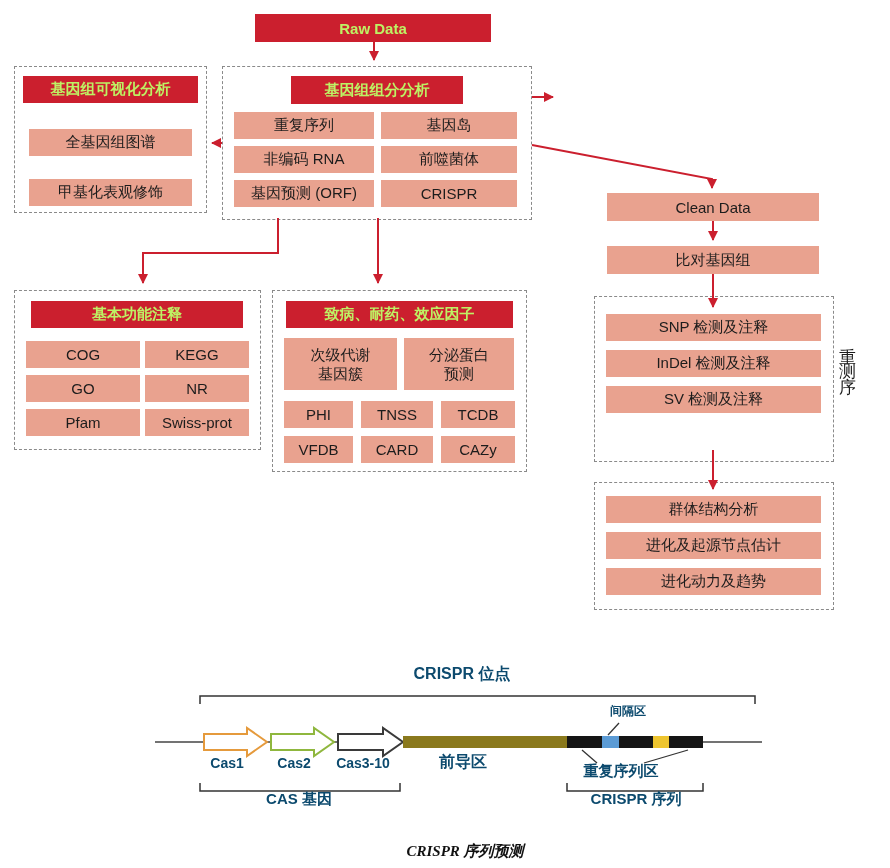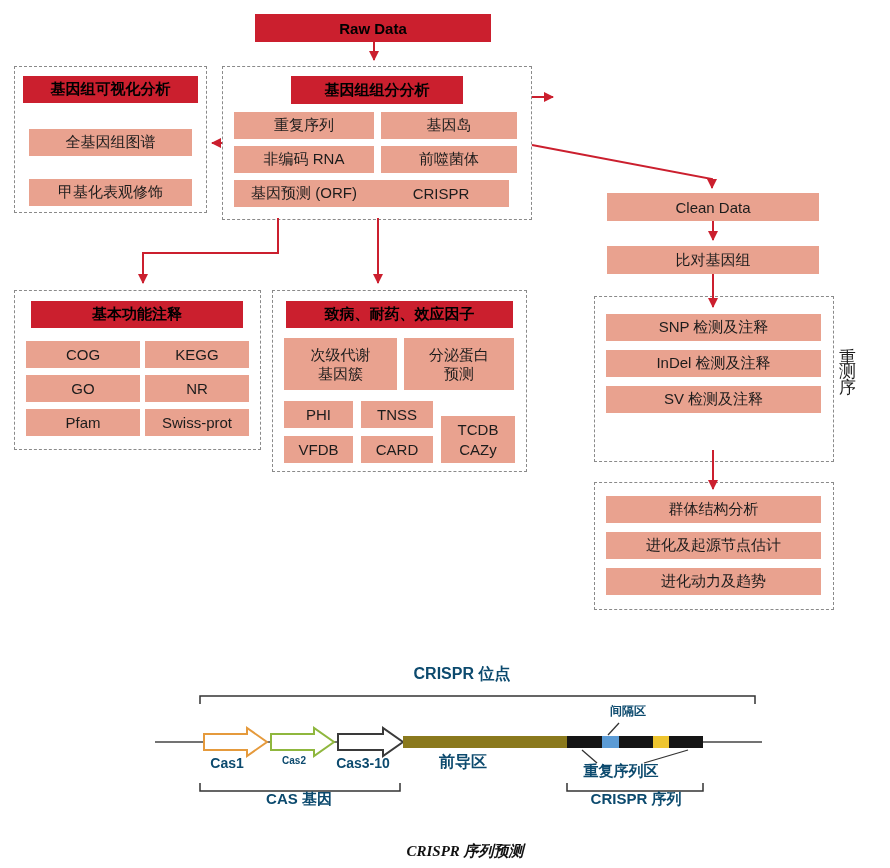--- a/index.html
+++ b/index.html
@@ -12,21 +12,21 @@
     overflow: hidden;
   }
   .panel {
     position: absolute;
     border: 1px dashed #8a8a8a;
     background: transparent;
   }
   .red-box {
     position: absolute;
     background: var(--red, #cb1f2e);
-    color: #000000;
+    color: #bef264;
     font-size: 15px;
     font-weight: bold;
     display: flex;
     align-items: center;
     justify-content: center;
     text-align: right;
   }
   .salmon-box {
     position: absolute;
     background: var(--salmon, #e9a28f);
@@ -98,21 +98,21 @@
     <div class="salmon-box" style="left:14px;top:112px;width:163px;height:27px">甲基化表观修饰</div>
   </div>
 
   <div class="panel" style="left:222px;top:66px;width:308px;height:152px">
     <div class="red-box" style="left:68px;top:9px;width:172px;height:28px">基因组组分分析</div>
     <div class="salmon-box" style="left:11px;top:45px;width:140px;height:27px">重复序列</div>
     <div class="salmon-box" style="left:158px;top:45px;width:136px;height:27px">基因岛</div>
     <div class="salmon-box" style="left:11px;top:79px;width:140px;height:27px">非编码 RNA</div>
     <div class="salmon-box" style="left:158px;top:79px;width:136px;height:27px">前噬菌体</div>
     <div class="salmon-box" style="left:11px;top:113px;width:140px;height:27px">基因预测 (ORF)</div>
-    <div class="salmon-box" style="left:150px;top:113px;width:136px;height:27px">CRISPR</div>
+    <div class="salmon-box" style="left:158px;top:113px;width:136px;height:27px">CRISPR</div>
   </div>
 
 
   <div class="panel" style="left:14px;top:290px;width:245px;height:158px">
     <div class="red-box" style="left:16px;top:10px;width:212px;height:27px">基本功能注释</div>
     <div class="salmon-box" style="left:11px;top:50px;width:114px;height:27px">COG</div>
     <div class="salmon-box" style="left:130px;top:50px;width:104px;height:27px">KEGG</div>
     <div class="salmon-box" style="left:11px;top:84px;width:114px;height:27px">GO</div>
     <div class="salmon-box" style="left:130px;top:84px;width:104px;height:27px">NR</div>
     <div class="salmon-box" style="left:11px;top:118px;width:114px;height:27px">Pfam</div>
@@ -124,21 +124,21 @@
     <div class="salmon-box two-line" style="left:11px;top:47px;width:113px;height:52px">
       <span>次级代谢</span>
       <span>基因簇</span>
     </div>
     <div class="salmon-box two-line" style="left:131px;top:47px;width:110px;height:52px">
       <span>分泌蛋白</span>
       <span>预测</span>
     </div>
     <div class="salmon-box" style="left:11px;top:110px;width:69px;height:27px">PHI</div>
     <div class="salmon-box" style="left:88px;top:110px;width:72px;height:27px">TNSS</div>
-    <div class="salmon-box" style="left:168px;top:125px;width:74px;height:27px">TCDB</div>
+    <div class="salmon-box" style="left:168px;top:110px;width:74px;height:27px">TCDB</div>
     <div class="salmon-box" style="left:11px;top:145px;width:69px;height:27px">VFDB</div>
     <div class="salmon-box" style="left:88px;top:145px;width:72px;height:27px">CARD</div>
     <div class="salmon-box" style="left:168px;top:145px;width:74px;height:27px">CAZy</div>
   </div>
 
   <div class="salmon-box" style="left:607px;top:193px;width:212px;height:28px">Clean Data</div>
   <div class="salmon-box" style="left:607px;top:246px;width:212px;height:28px">比对基因组</div>
 
   <div class="panel" style="left:594px;top:296px;width:238px;height:164px">
     <div class="salmon-box" style="left:11px;top:17px;width:215px;height:27px">SNP 检测及注释</div>
@@ -176,21 +176,21 @@
     <line x1="597" y1="108" x2="582" y2="95" stroke="#333" stroke-width="1.3"></line>
     <line x1="644" y1="108" x2="688" y2="95" stroke="#333" stroke-width="1.3"></line>
 
     <path d="M200 128 L200 136 L400 136 L400 128" fill="none" stroke="#333" stroke-width="1.5"></path>
     <path d="M567 128 L567 136 L703 136 L703 128" fill="none" stroke="#333" stroke-width="1.5"></path>
   </svg>
 
   <div class="label" style="left:462px;top:664px;font-size:16px">CRISPR 位点</div>
   <div class="label" style="left:628px;top:703px;font-size:12px">间隔区</div>
   <div class="label" style="left:227px;top:755px;font-size:14px">Cas1</div>
-  <div class="label" style="left:294px;top:755px;font-size:10px">Cas2</div>
+  <div class="label" style="left:294px;top:755px;font-size:14px">Cas2</div>
   <div class="label" style="left:363px;top:755px;font-size:14px">Cas3-10</div>
   <div class="label" style="left:463px;top:752px;font-size:16px">前导区</div>
   <div class="label" style="left:621px;top:762px;font-size:15px">重复序列区</div>
   <div class="label" style="left:299px;top:790px;font-size:15px">CAS 基因</div>
   <div class="label" style="left:636px;top:790px;font-size:15px">CRISPR 序列</div>
   <div class="caption" style="left:465px;top:842px">CRISPR 序列预测</div>
 
 </div>
 
 </body></html>

